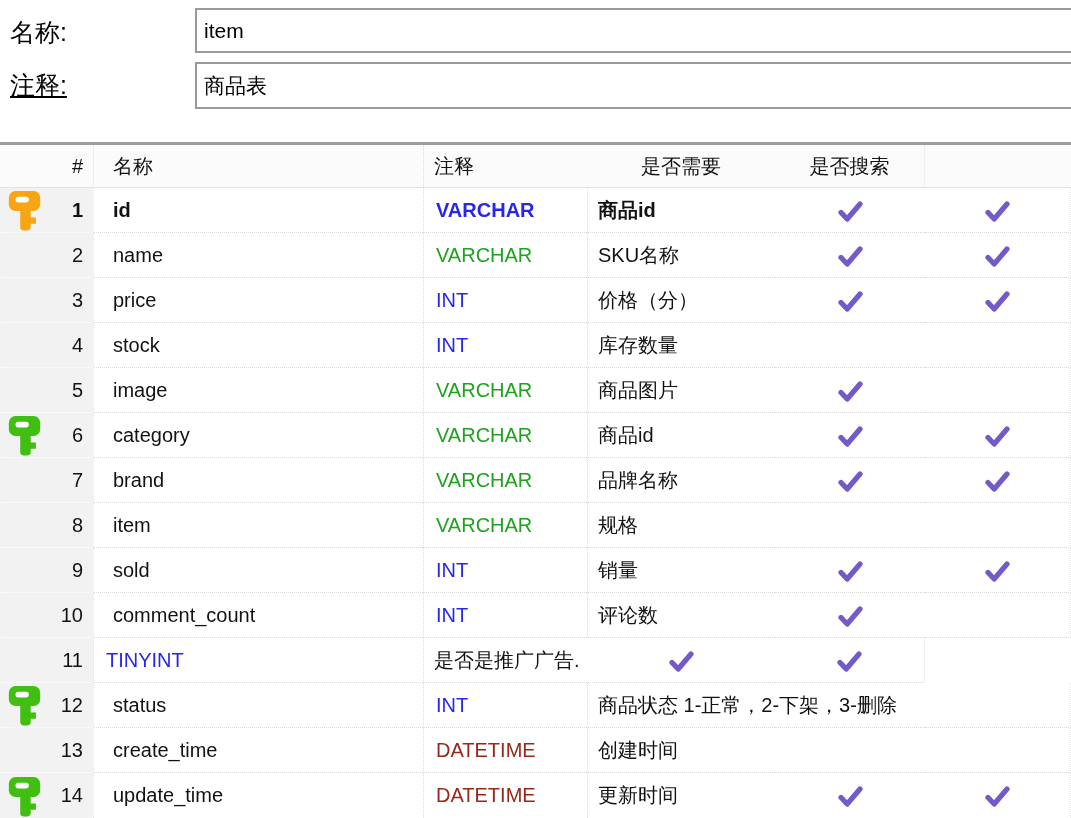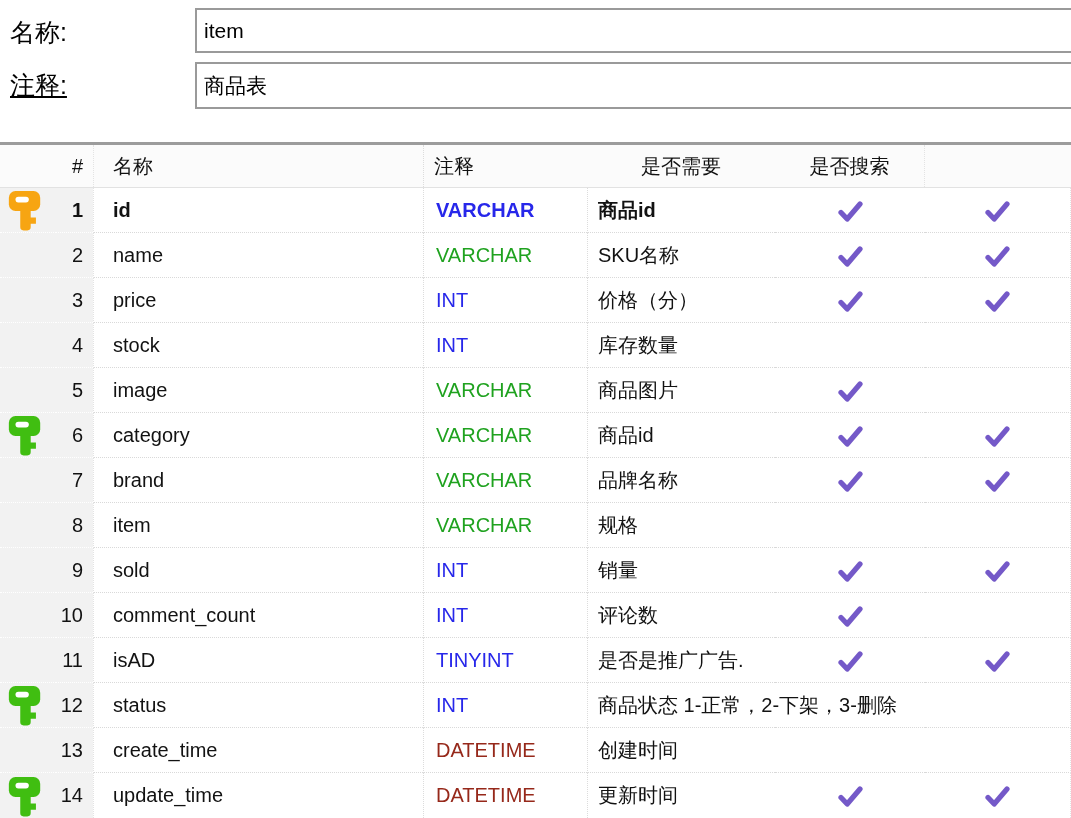--- a/index.html
+++ b/index.html
@@ -224,21 +224,20 @@
      <div class="cell c-required">
             <svg class="checksvg" width="25" height="21" viewBox="0 0 25 21">
      <path d="M3 11.5 L9.2 18 L22 3" fill="none" stroke="#7459C8" stroke-width="5.2" stroke-linecap="round" stroke-linejoin="round"></path>
    </svg>
           </div>
      <div class="cell c-search"></div>
         </div>
         <div class="grid-row">
           <div class="cell c-gutter"></div>
      <div class="cell c-index">11</div>
-     <div class="cell c-name">isAD</div>
      <div class="cell c-type t-blue">TINYINT</div>
      <div class="cell c-comment">是否是推广广告.</div>
      <div class="cell c-required">
             <svg class="checksvg" width="25" height="21" viewBox="0 0 25 21">
      <path d="M3 11.5 L9.2 18 L22 3" fill="none" stroke="#7459C8" stroke-width="5.2" stroke-linecap="round" stroke-linejoin="round"></path>
    </svg>
           </div>
      <div class="cell c-search">
             <svg class="checksvg" width="25" height="21" viewBox="0 0 25 21">
      <path d="M3 11.5 L9.2 18 L22 3" fill="none" stroke="#7459C8" stroke-width="5.2" stroke-linecap="round" stroke-linejoin="round"></path>

